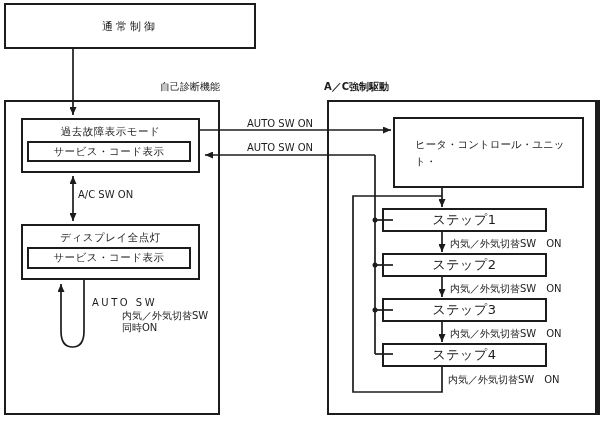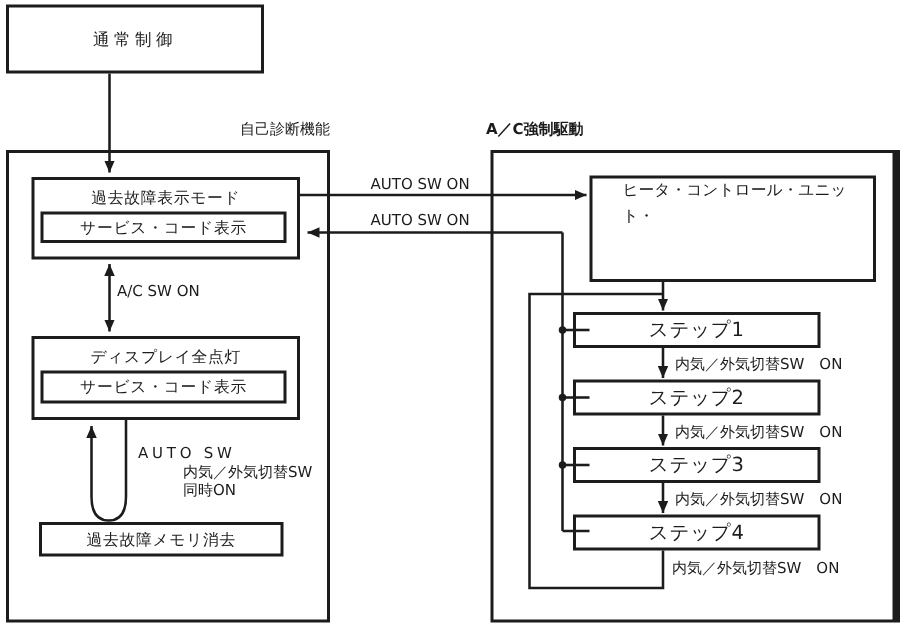--- a/index.html
+++ b/index.html
@@ -3,33 +3,33 @@
 <meta charset="utf-8">
 <style>
   html,body{margin:0;padding:0;background:#fff;}
   #canvas{
     position:relative;width:608px;height:427px;background:#ffffff;overflow:hidden;
     font-family:"DejaVu Sans","Liberation Sans",sans-serif;color:#1c1c1c;
   }
   .box{position:absolute;border:2px solid #1c1c1c;background:#ffffff;box-sizing:border-box;}
   .center{display:flex;align-items:center;justify-content:center;}
   .lbl{position:absolute;white-space:nowrap;font-size:10px;line-height:12px;}
-  #normal-box{left:4px;top:3px;width:172px;height:46px;font-size:11px;letter-spacing:3px;}
+  #normal-box{left:4px;top:3px;width:252px;height:46px;font-size:11px;letter-spacing:3px;}
   #big-left{left:4px;top:100px;width:216px;height:315px;background:transparent;}
   #big-right{left:327px;top:100px;width:273px;height:315px;background:transparent;border-right-width:5px;}
   #label-self-diag{left:100px;top:81px;width:120px;text-align:right;}
   #label-ac-drive{left:324px;top:81px;font-weight:bold;}
   #mode1{left:21px;top:118px;width:179px;height:55px;}
   #mode2{left:21px;top:224px;width:179px;height:56px;}
   .mode-title{position:absolute;left:0;top:0;width:100%;height:24px;font-size:10.5px;letter-spacing:0.5px;}
   .inner-box{font-size:10.5px;letter-spacing:0.5px;}
   #inner1{left:27px;top:141px;width:164px;height:21px;}
   #inner2{left:27px;top:247px;width:164px;height:22px;}
   #memory-box{left:26px;top:348px;width:163px;height:23px;font-size:10.5px;letter-spacing:0.5px;}
-  #heater-box{left:393px;top:117px;width:191px;height:71px;display:flex;flex-direction:row;justify-content:center;padding-left:20px;font-size:10.5px;line-height:17px;}
+  #heater-box{left:393px;top:117px;width:191px;height:71px;display:flex;flex-direction:column;justify-content:center;padding-left:20px;font-size:10.5px;line-height:17px;}
   .step{left:382px;width:165px;height:24px;font-size:13px;letter-spacing:0.5px;}
   #step1{top:208px;} #step2{top:253px;} #step3{top:298px;} #step4{top:343px;}
   #loop-cond{left:82px;top:297px;font-size:10px;line-height:12.5px;}
   #loop-cond .l1{display:block;margin-left:10px;letter-spacing:2.5px;}
   #loop-cond .l2,#loop-cond .l3{display:block;padding-left:40px;}
   #auto-sw-1{left:247px;top:118px;}
   #auto-sw-2{left:247px;top:142px;}
   #ac-sw{left:78px;top:189px;}
   #sw-on-1{left:450px;top:238px;}
   #sw-on-2{left:450px;top:283px;}
@@ -58,21 +58,20 @@
     <div class="mode-title center">ディスプレイ全点灯</div>
   </div>
   <div id="inner2" class="box center inner-box">サービス・コード表示</div>
 
   <div id="loop-cond" class="lbl">
     <span class="l1">AUTO SW</span>
     <span class="l2">内気／外気切替SW</span>
     <span class="l3">同時ON</span>
   </div>
 
-  <div id="memory-box" class="box center">過去故障メモリ消去</div>
 
   <div id="auto-sw-1" class="lbl">AUTO SW ON</div>
   <div id="auto-sw-2" class="lbl">AUTO SW ON</div>
 
   <div id="big-right" class="box"></div>
   <div id="label-ac-drive" class="lbl">A／C強制駆動</div>
 
   <div id="heater-box" class="box">
     <span>ヒータ・コントロール・ユニット・</span>
   </div>

